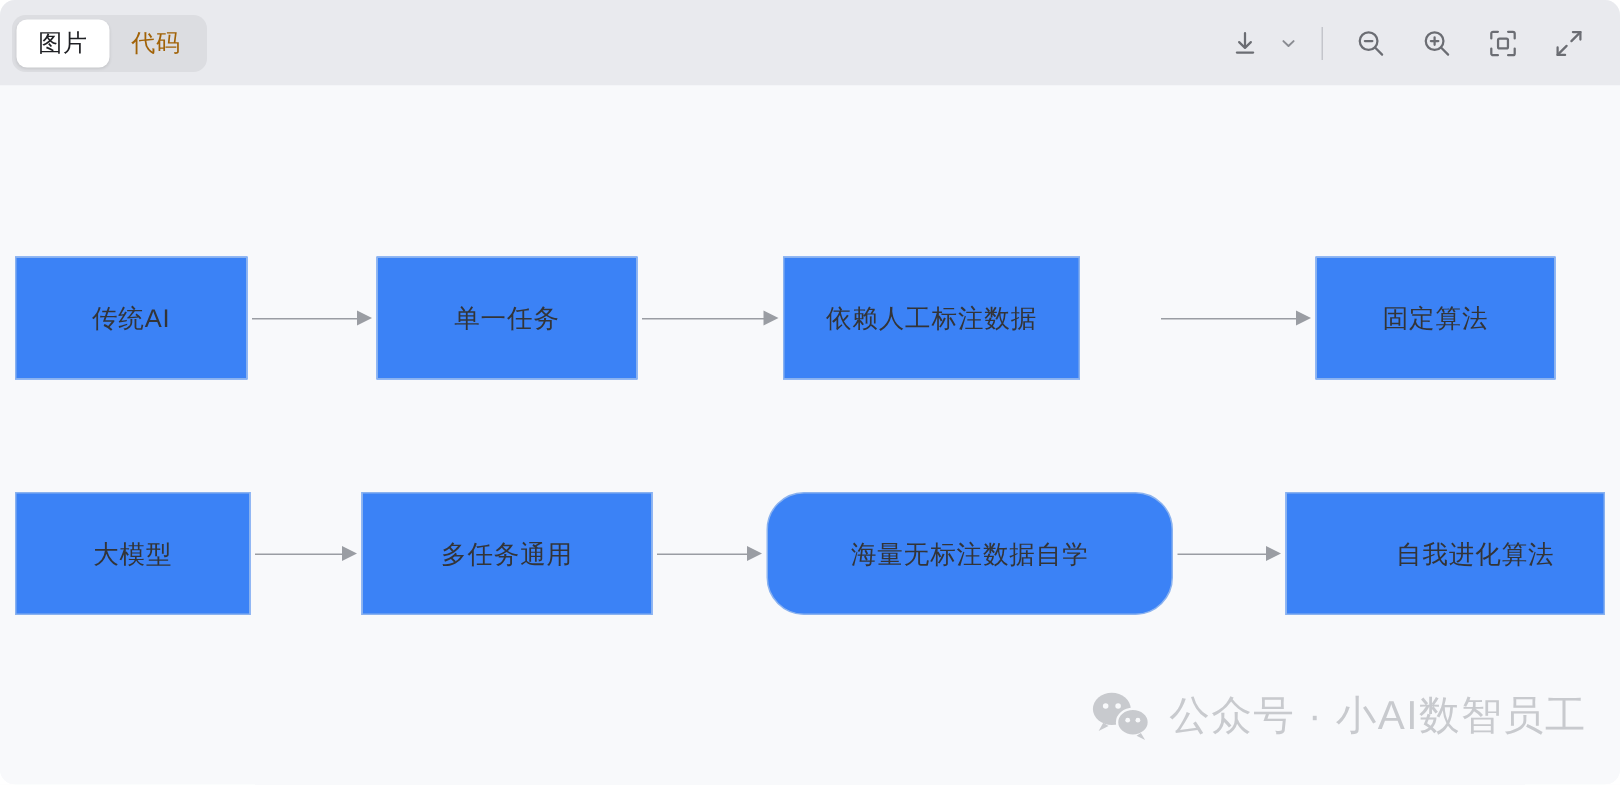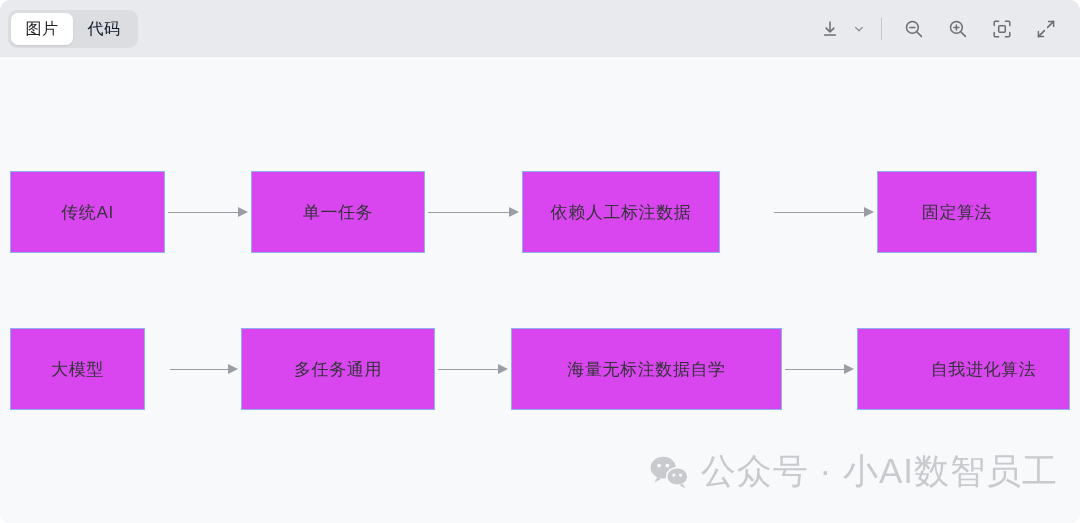--- a/index.html
+++ b/index.html
@@ -44,21 +44,21 @@
     box-sizing: border-box;
   }
   .tab {
     height: 32px;
     min-width: 62px;
     padding: 0 14px;
     display: flex;
     align-items: center;
     justify-content: center;
     font-size: 16px;
-    color: #0f172a;
+    color: #a16207;
     border-radius: 7px;
     cursor: pointer;
     box-sizing: border-box;
     letter-spacing: 0.5px;
   }
   .tab.active {
     background: #ffffff;
     color: #1f2024;
     box-shadow: 0 1px 2px rgba(0,0,0,0.10);
   }
@@ -110,21 +110,21 @@
     width: 1080px;
     height: 82px;
   }
   #row-0 { top: 114px; }   
   #row-1 { top: 271px; }   
 
   .node {
     position: absolute;
     top: 0;
     height: 82px;
-    background: #d946ef;
+    background: #3b82f6;
     border: 1.4px solid #8ab2ef;
     box-sizing: border-box;
     display: flex;
     align-items: center;
     justify-content: center;
     font-size: 17px;
     color: #333437;
     letter-spacing: 0.6px;
   }
 
@@ -153,21 +153,21 @@
 
   
   .watermark {
     position: absolute;
     right: 22px;
     bottom: 28px;
     display: flex;
     align-items: center;
     gap: 12px;
     color: #c8cace;
-    font-size: 35px;
+    font-size: 27px;
     letter-spacing: 1px;
     user-select: none;
   }
   .wm-icon { display: block; }
 </style>
 </head>
 <body>
 
 <div class="viewer">
 
@@ -273,35 +273,35 @@
       <div class="arrow" style="left:774px;width:100px;">
         <span class="shaft"></span>
         <span class="head"></span>
       </div>
       <div class="node" style="left:877px;width:160px;">
         <span>固定算法</span>
       </div>
     </div>
 
     <div class="flow-row" id="row-1">
-      <div class="node" style="left:10px;width:135px;">
+      <div class="node" style="left:10px;width:157px;">
         <span>大模型</span>
       </div>
       <div class="arrow" style="left:170px;width:68px;">
         <span class="shaft"></span>
         <span class="head"></span>
       </div>
       <div class="node" style="left:241px;width:194px;justify-content:center;">
         <span>多任务通用</span>
       </div>
       <div class="arrow" style="left:438px;width:70px;">
         <span class="shaft"></span>
         <span class="head"></span>
       </div>
-      <div class="node" style="left:511px;width:271px;">
+      <div class="node" style="left:511px;width:271px;border-radius:25px;">
         <span>海量无标注数据自学</span>
       </div>
       <div class="arrow" style="left:785px;width:69px;">
         <span class="shaft"></span>
         <span class="head"></span>
       </div>
       <div class="node" style="left:857px;width:213px;padding-left:40px;">
         <span>自我进化算法</span>
       </div>
     </div>

